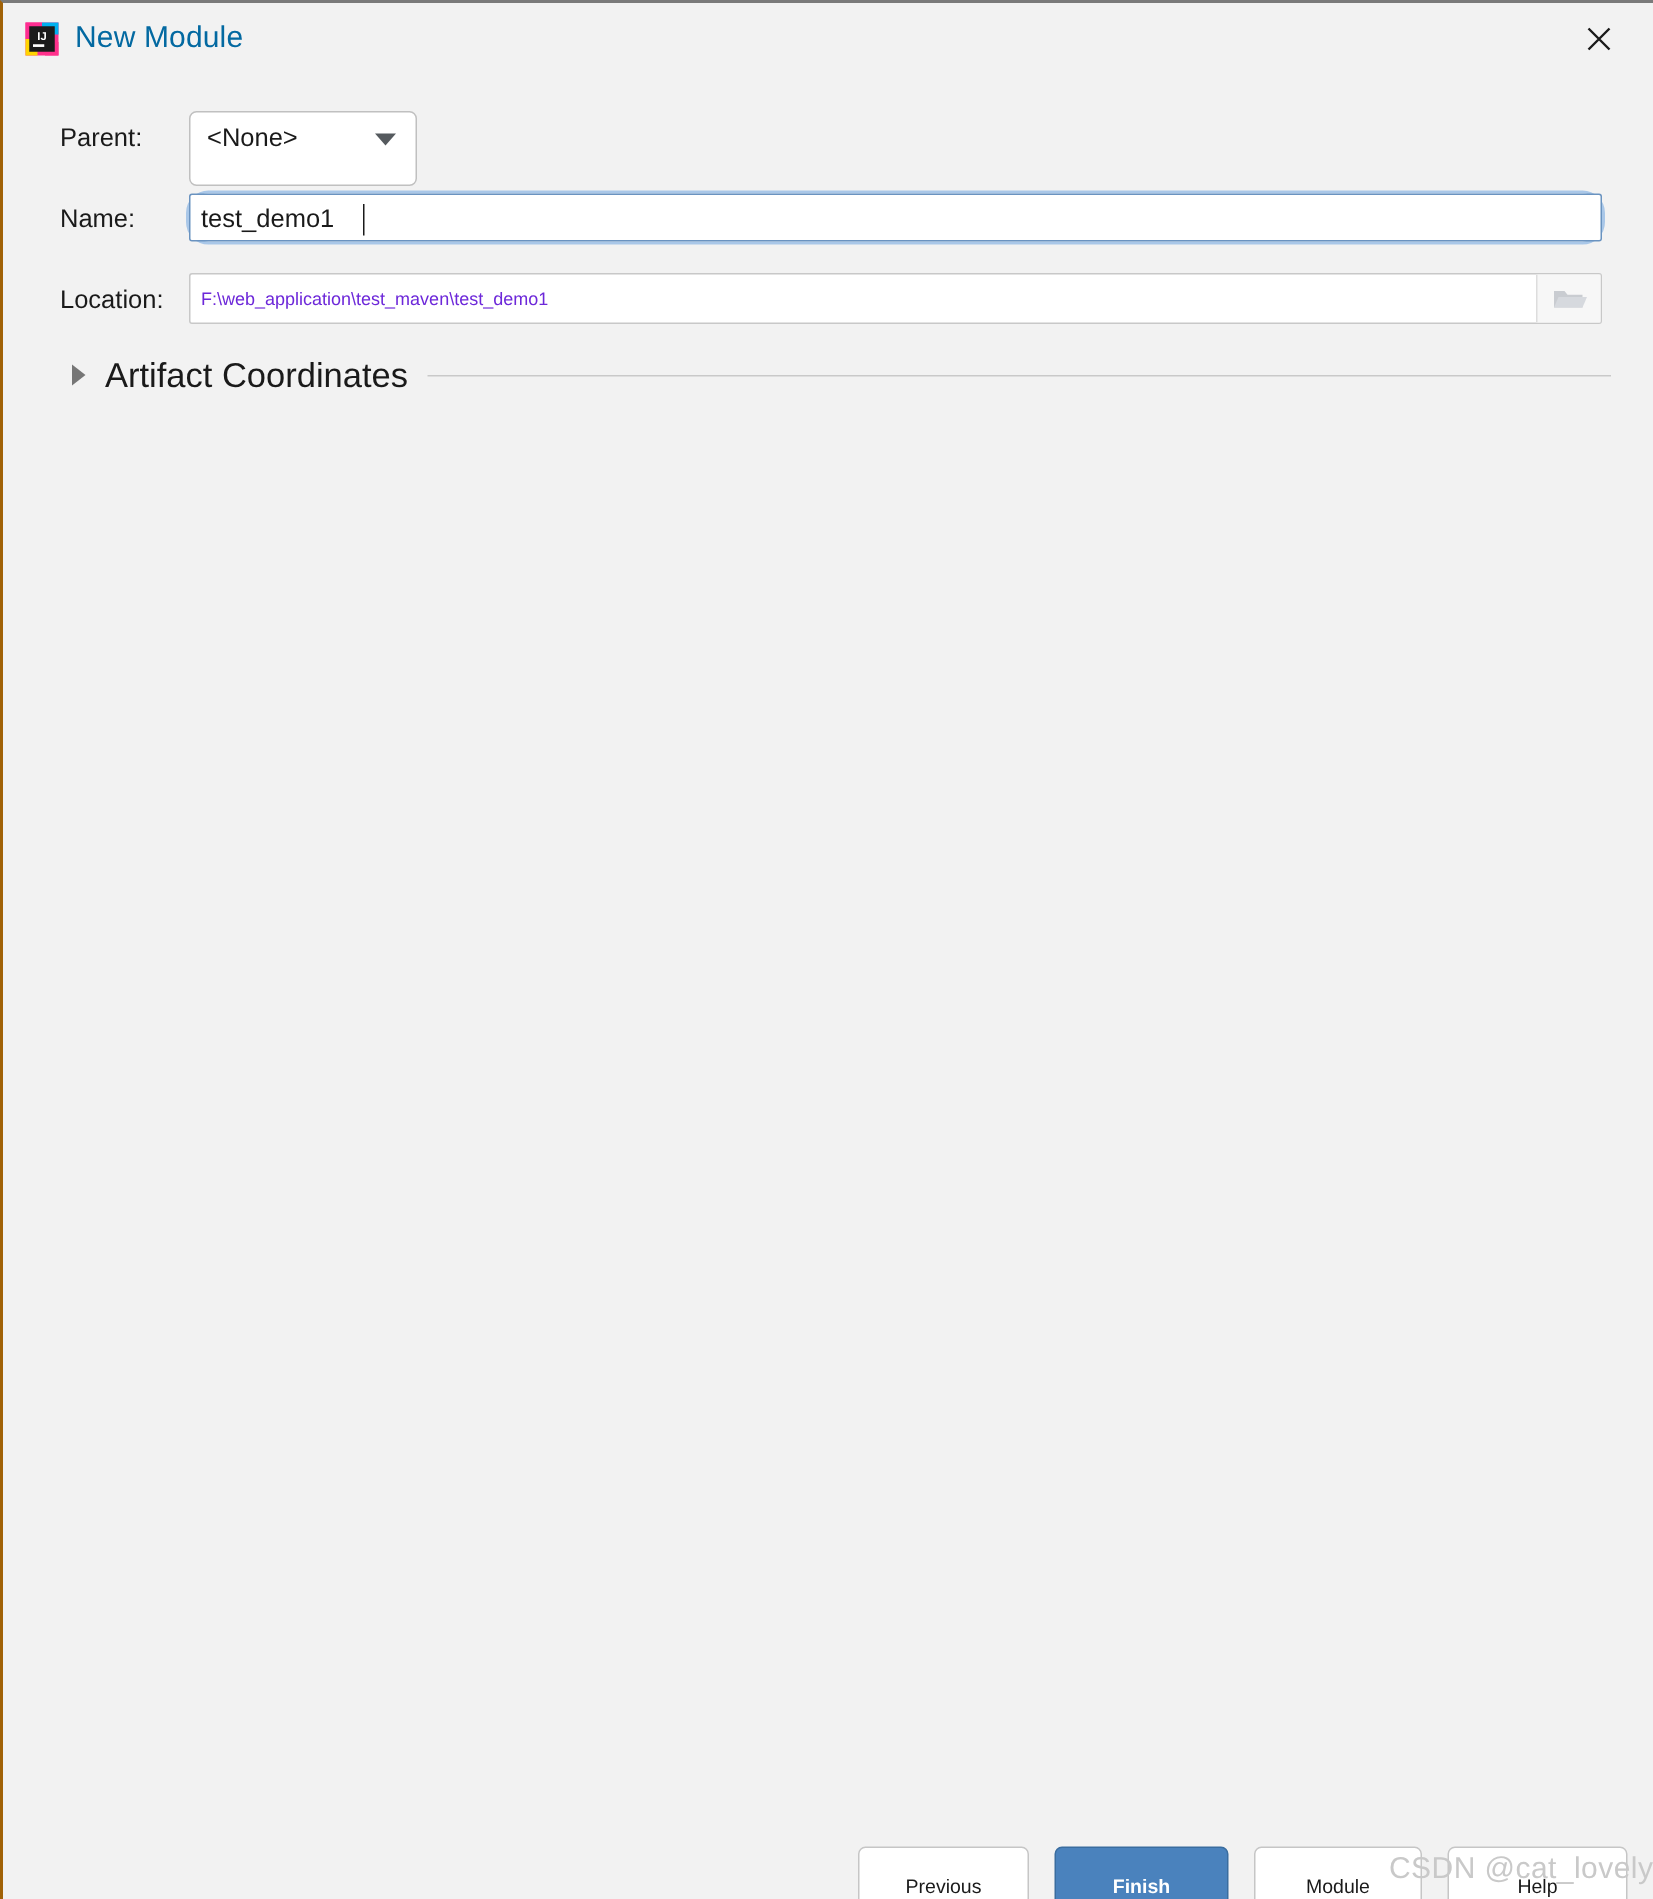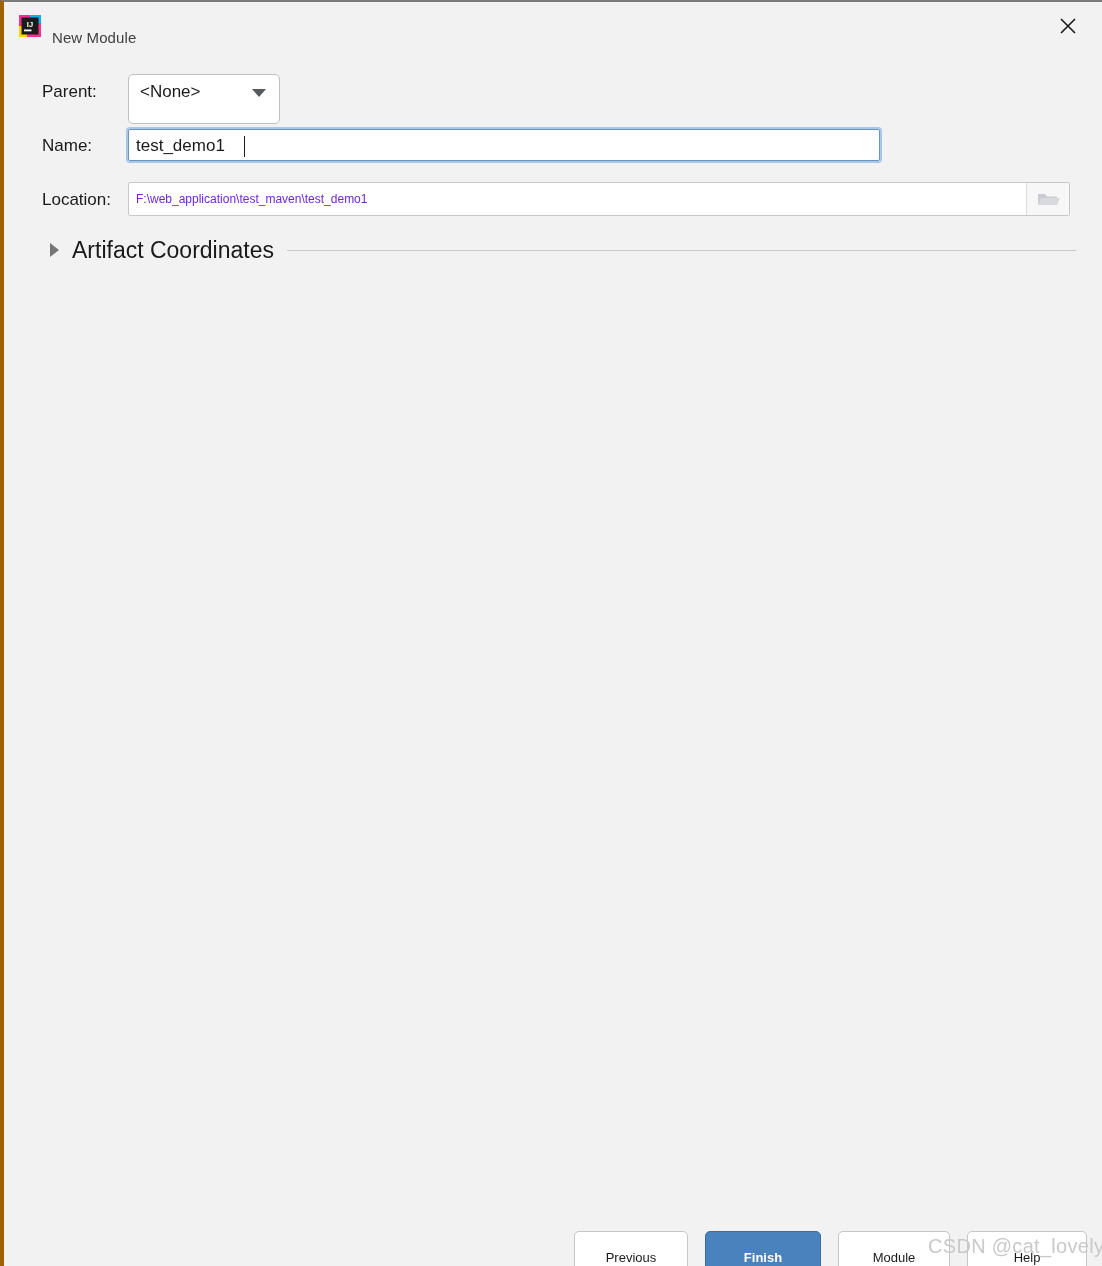--- a/index.html
+++ b/index.html
@@ -16,21 +16,21 @@
   }
 
   
   #dialog {
     position: relative;
     width: 1102px;
     height: 1266px;
     box-sizing: border-box;
     background: #f2f2f2;
     border-top: 2px solid #7a7a7a;
-    border-left: 4px solid #a16207;
+    border-left: 2px solid #a16207;
     overflow: hidden;
   }
 
   
   #titlebar {
     position: absolute;
     left: 0; top: 0;
     width: 1100px;
     height: 48px;
     background: #f2f2f2;
@@ -40,23 +40,23 @@
   #app-icon {
     position: absolute;
     left: 14px;
     top: 12px;
     width: 24px;
     height: 24px;
   }
   #title-text {
     position: absolute;
     left: 48px;
-    top: 23px;
-    font-size: 15px;
-    color: #404040;
+    top: 10px;
+    font-size: 20px;
+    color: #0369a1;
     letter-spacing: .1px;
     line-height: 26px;
     white-space: nowrap;
   }
   #close-btn {
     position: absolute;
     right: 14px;
     top: 8px;
     width: 44px;
     height: 32px;
@@ -108,25 +108,25 @@
     border-right: 7px solid transparent;
     border-top: 8px solid #555a5e;
   }
 
   
   #label-name { left: 38px; top: 133px; }
   #field-name-wrap {
     position: absolute;
     left: 122px;
     top: 125px;
-    width: 756px;
+    width: 946px;
     height: 36px;
     box-sizing: border-box;
     border: 2px solid #a9c7e8;
-    border-radius: 4px;
+    border-radius: 15px;
     background: #ffffff;
   }
   #field-name-inner {
     position: absolute;
     left: 0; top: 0; right: 0; bottom: 0;
     box-sizing: border-box;
     border: 1px solid #6a93c0;
     border-radius: 2px;
     background: #ffffff;
   }

